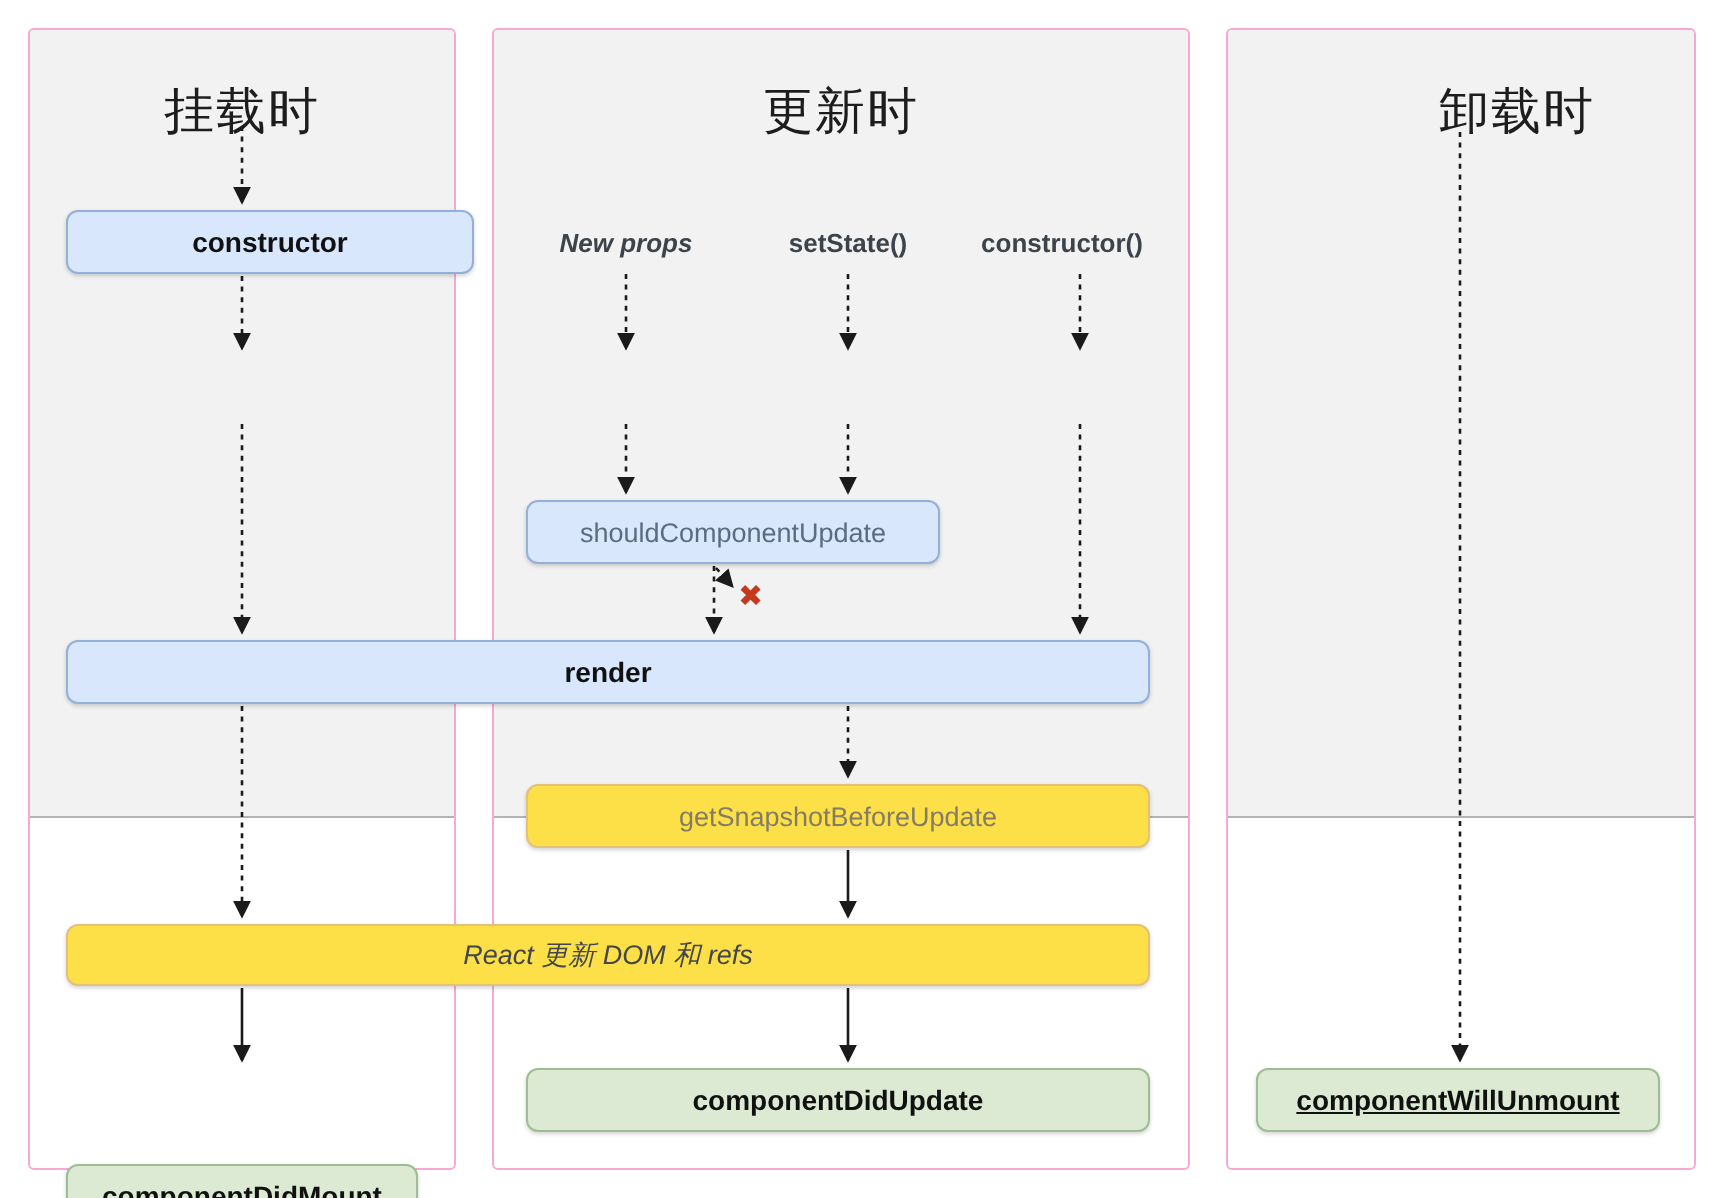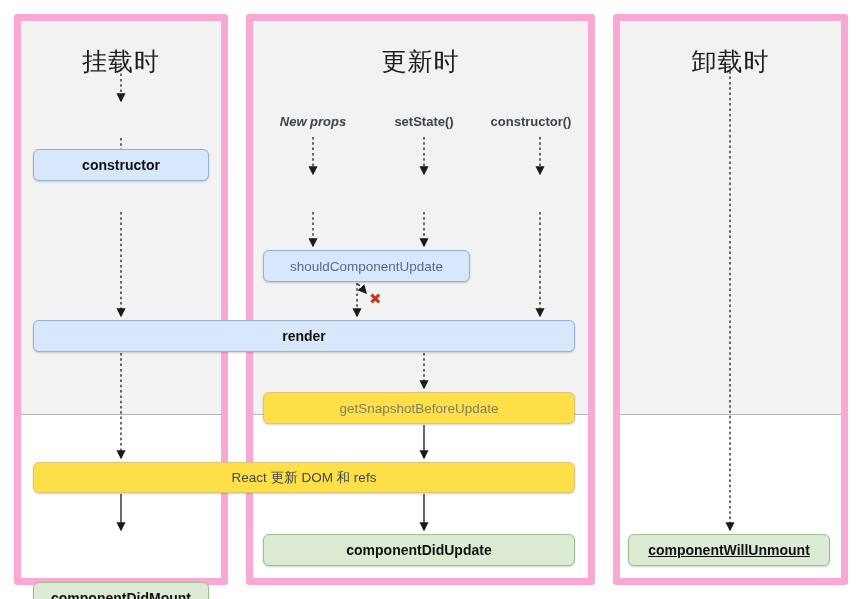--- a/index.html
+++ b/index.html
@@ -3,45 +3,45 @@
 <meta charset="utf-8">
 <style>
   * { margin:0; padding:0; box-sizing:border-box; }
   html,body { background:#fff; }
   body { font-family:"Liberation Sans","DejaVu Sans",sans-serif; }
   #stage {
     position:relative; width:862px; height:599px; background:#fff; overflow:hidden;
   }
   .panel {
     position:absolute; top:14px; height:571px; background:#fff;
-    border:7px solid #f9a8d4; border-radius:3px;
+    border:1px solid #f9a8d4; border-radius:3px;
   }
   .panel .phase-top {
     position:absolute; left:0; top:0; width:100%; height:394px;
     background:#f2f2f2; border-bottom:1px solid #b3b3b3;
     border-radius:2px 2px 0 0;
   }
   #panel-mount  { left:14px;  width:214px; }
   #panel-update { left:246px; width:349px; }
-  #panel-unmount{ left:613px; width:235px; }
+  #panel-unmount{ left:613px; width:235px;padding-left:28px; }
   .col-title {
     position:absolute; top:24px; width:100%; text-align:center;
     font-size:25px; color:#1d1d1d; letter-spacing:1px;
   }
   svg.flows { position:absolute; left:0; top:0; z-index:1; }
   .box {
     position:absolute; z-index:2; display:flex; align-items:center; justify-content:center;
     border-radius:6px; border:1px solid; font-size:13.5px;
     box-shadow:0 1px 2px rgba(0,0,0,.18);
   }
   .box.blue   { background:#d8e7fc; border-color:#92b0d8; color:#5b6b80; }
   .box.yellow { background:#fde047; border-color:#e2c178; color:#847c64; }
   .box.green  { background:#dcead3; border-color:#9dbe92; color:#111; }
   .box.bold   { font-weight:bold; color:#111; font-size:14px; }
-  .box.italic { color:#43474c; font-size:13.5px; }
+  .box.italic { font-style:italic; color:#43474c; font-size:13.5px; }
   .trigger {
     position:absolute; z-index:2; text-align:center; font-size:13px; color:#3c434b;font-weight:bold;
   }
   .trigger.italic { font-style:italic; }
   .cancel-x {
     position:absolute; z-index:3; font-size:15px; font-weight:bold; color:#c5391f;
     line-height:1;
   }
 </style>
 </head>
@@ -95,21 +95,21 @@
       <line x1="730" y1="66" x2="730" y2="530" stroke-dasharray="2.5 2.8" marker-end="url(#ah)"></line>
     </g>
   </svg>
 
   <div class="trigger italic" style="left:273px; top:114px; width:80px;">New props</div>
   <div class="trigger" style="left:384px; top:114px; width:80px;">setState()</div>
   <div class="trigger" style="left:486px; top:114px; width:90px;">constructor()</div>
 
   <span class="cancel-x" style="left:369px; top:291px;">✖</span>
 
-  <div class="box blue bold" style="left:33px; top:105px; width:176px; height:32px;margin-top:44px;">constructor</div>
+  <div class="box blue bold" style="left:33px; top:105px; width:204px; height:32px;">constructor</div>
 
 
   <div class="box blue" style="left:263px; top:250px; width:207px; height:32px;">shouldComponentUpdate</div>
 
   <div class="box blue bold" style="left:33px; top:320px; width:542px; height:32px;">render</div>
 
   <div class="box yellow" style="left:263px; top:392px; width:312px; height:32px;">getSnapshotBeforeUpdate</div>
 
   <div class="box yellow italic" style="left:33px; top:462px; width:542px; height:31px;">React 更新 DOM 和 refs</div>
 

